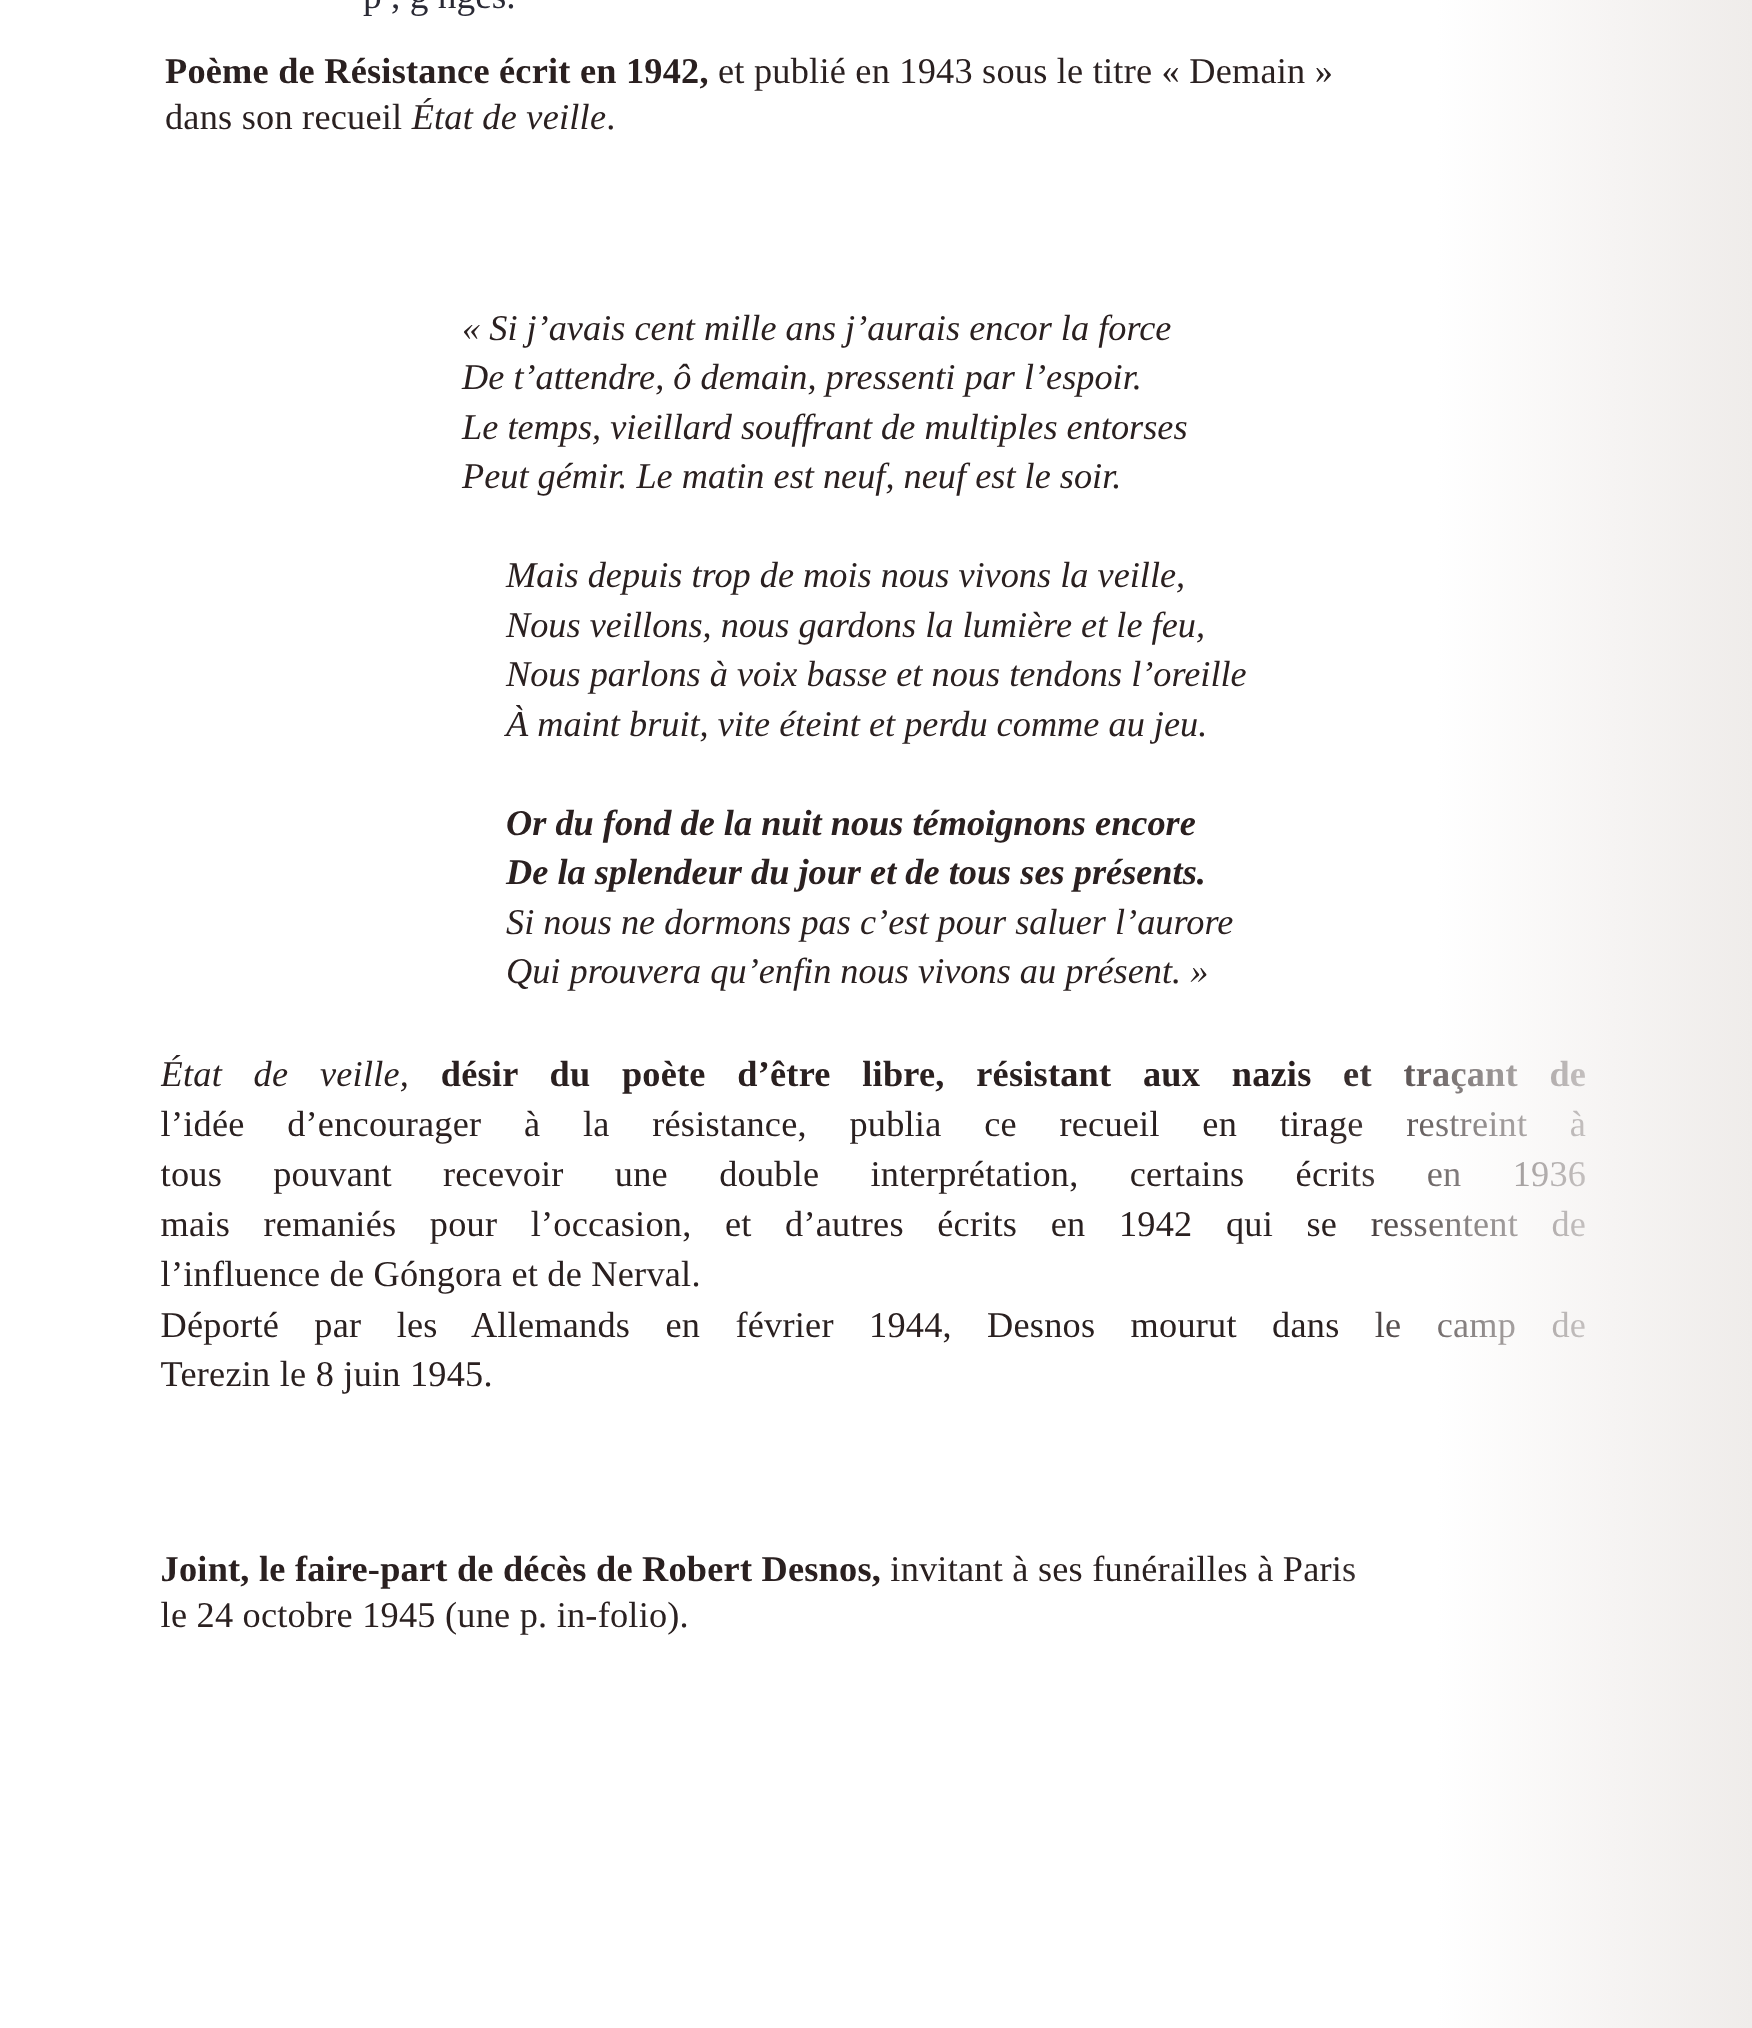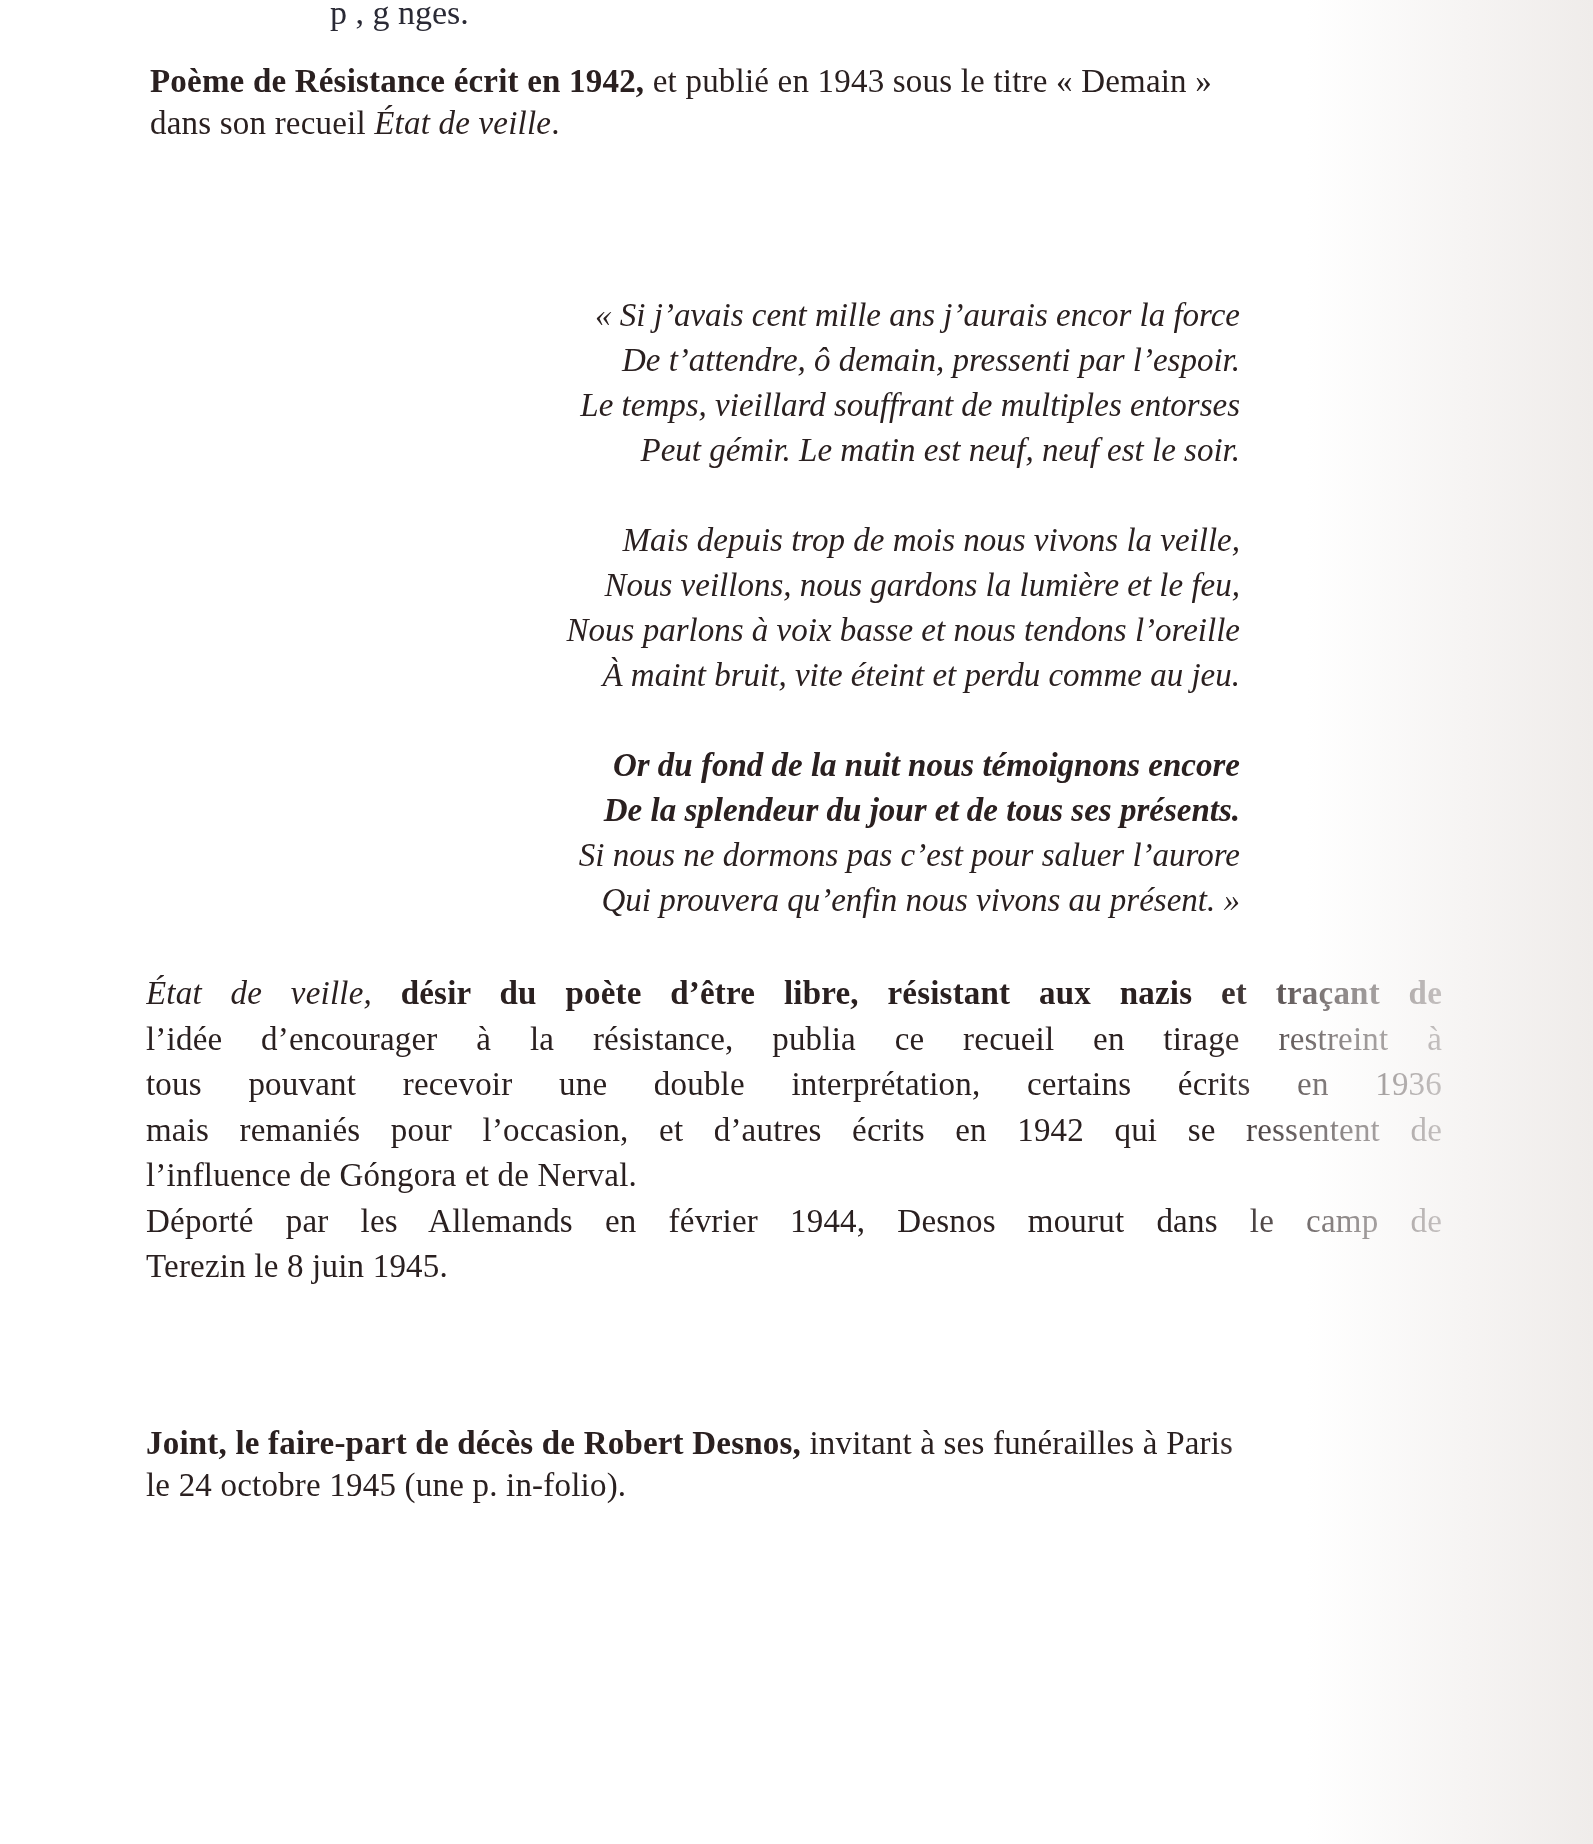--- a/index.html
+++ b/index.html
@@ -10,21 +10,21 @@
       width: 1593px;
       height: 1844px;
       background: linear-gradient(to right, #ffffff 0%, #ffffff 82%, #f6f4f3 92%, #efecea 100%);
       position: relative;
       overflow: hidden;
       font-family: "Liberation Serif", "DejaVu Serif", serif;
       color: #2a2020;
     }
     .page {
       position: absolute;
-      left: 0; top: 16px;
+      left: 0; top: 0;
       width: 1593px; height: 1692px;
     }
     .cutoff-line {
       position: absolute;
       left: 330px;
       top: -22px;
       font-size: 34px;
       color: #2a2a35;
       white-space: nowrap;
     }
@@ -77,21 +77,21 @@
   <div class="para fade-right" style="top:44px;">
     <span class="line" style="display:block;white-space:nowrap;">
       <b>Poème de Résistance écrit en 1942,</b><span> et publié en 1943 sous le titre « Demain »</span>
     </span>
     <span class="line" style="display:block;white-space:nowrap;">
       <span>dans son recueil </span><i>État de veille</i><span>.</span>
     </span>
   </div>
 
 
-  <div class="poem" style="top:277px;text-align:right;">
+  <div class="poem" style="top:277px;">
     <div class="stanza">
       <span class="verse">« Si j’avais cent mille ans j’aurais encor la force</span>
       <span class="verse">De t’attendre, ô demain, pressenti par l’espoir.</span>
       <span class="verse">Le temps, vieillard souffrant de multiples entorses</span>
       <span class="verse">Peut gémir. Le matin est neuf, neuf est le soir.</span>
     </div>
     <div class="stanza">
       <span class="verse">Mais depuis trop de mois nous vivons la veille,</span>
       <span class="verse">Nous veillons, nous gardons la lumière et le feu,</span>
       <span class="verse">Nous parlons à voix basse et nous tendons l’oreille</span>

